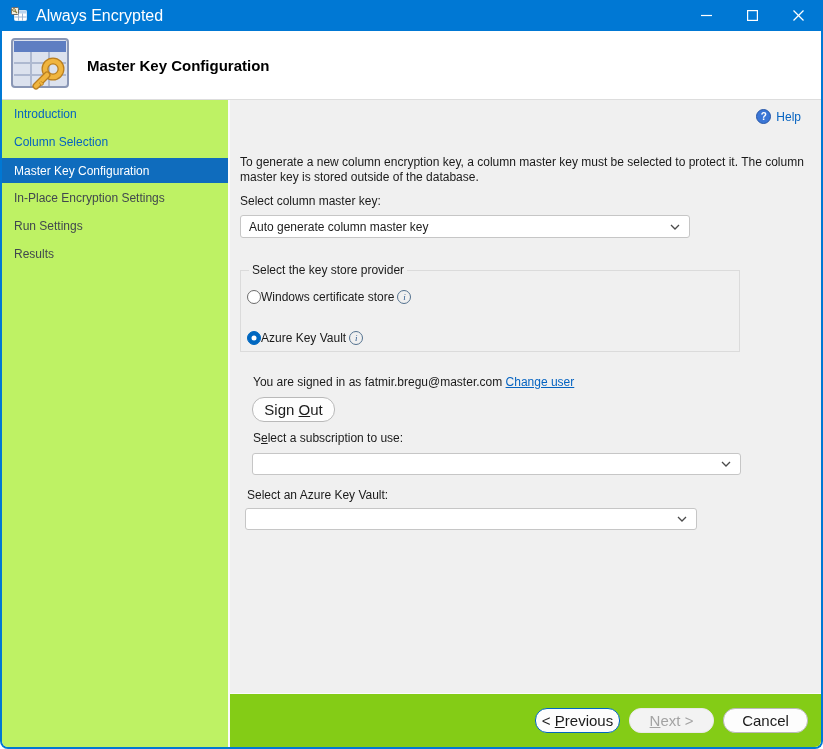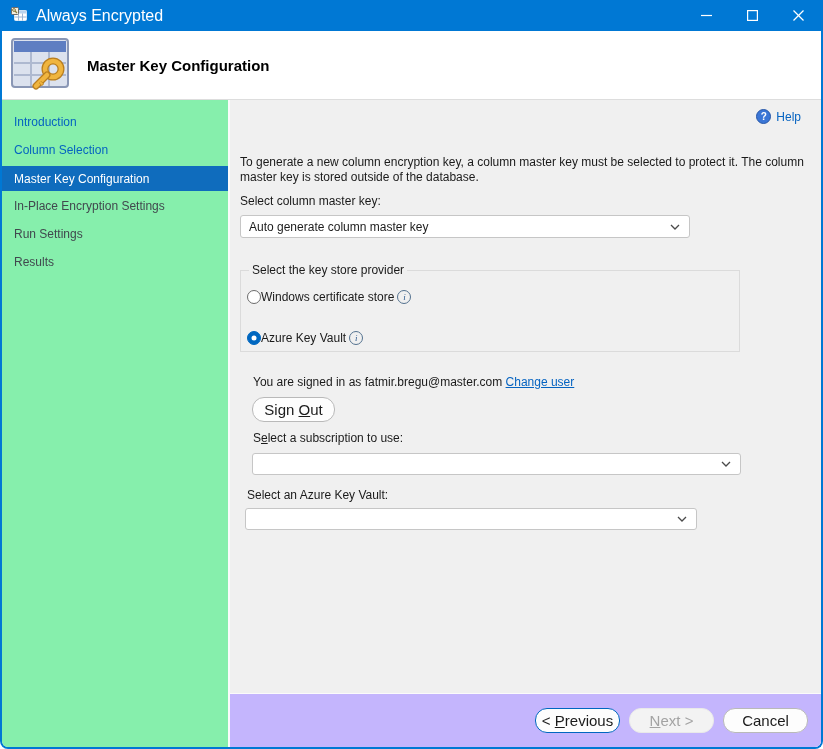--- a/index.html
+++ b/index.html
@@ -23,22 +23,22 @@
   
   .header {
     height:69px; flex:0 0 69px; background:#FFFFFF; display:flex; align-items:center;
     border-bottom:1px solid #DDDDDD;
   }
   .hdr-icon { width:64px; height:58px; margin-left:8px; display:inline-flex; }
   .hdr-title { font-size:15px; font-weight:bold; color:#000; margin-left:13px; }
   
   .content { flex:1; display:flex; min-height:0; }
   .sidebar {
-    width:228px; flex:0 0 228px; background:#86efac; border-right:2px solid #FBFBFB;
-    padding-top:8px;
+    width:228px; flex:0 0 228px; background:#bef264; border-right:2px solid #FBFBFB;
+    padding-top:0;
   }
   .nav-item {
     height:28px; display:flex; align-items:center; padding-left:12px;
     font-size:12px; cursor:pointer; white-space:nowrap;
   }
   .nav-item[data-state="done"] { color:#0563C1; }
   .nav-item[data-state="current"] { background:#0F6CBD; color:#FFFFFF; height:25px; margin:2px 0 1px 0; }
   .nav-item[data-state="upcoming"] { color:#41484E; cursor:default; }
   .main { flex:1; position:relative; background:#F0F0F0; font-size:12px; color:#1B1B1B; }
   
@@ -81,21 +81,21 @@
   .signin-line { position:absolute; top:275px; left:23px; color:#1A1A1A; }
   .change-user { color:#0563C1; text-decoration:underline; cursor:pointer; }
   .btn { font-family:"Liberation Sans", sans-serif; font-size:15px; color:#1B1B1B;
          background:#FDFDFD; border:1px solid #B9B9B9; border-radius:12px; cursor:pointer; }
   .signout-btn { position:absolute; top:297px; left:22px; width:83px; height:25px; }
   .lbl-sub { top:331px; left:23px; }
   .lbl-kv { top:388px; left:17px; }
   
   .footer { position:absolute; left:0; right:0; bottom:0; height:54px;
             border-top:1px solid #FBFBFB; display:flex; align-items:center;
-            justify-content:flex-end; gap:9px; padding-right:13px; background:#c4b5fd; }
+            justify-content:flex-end; gap:9px; padding-right:13px; background:#84cc16; }
   .footer .btn { width:85px; height:25px; }
   .btn-previous { border:1px solid #0067C0; }
   .btn-next { background:#F3F3F3; border:1px solid #E9E9E9; color:#A3A3A3; cursor:default; }
   .mn { text-decoration:underline; }
 </style>
 </head>
 <body>
 
 <div class="window">
 

